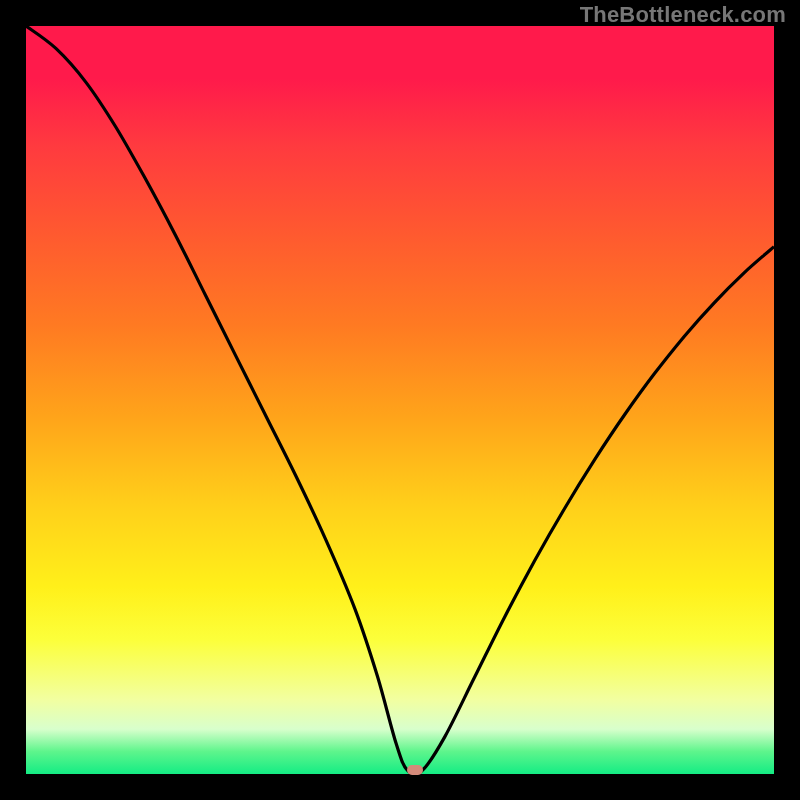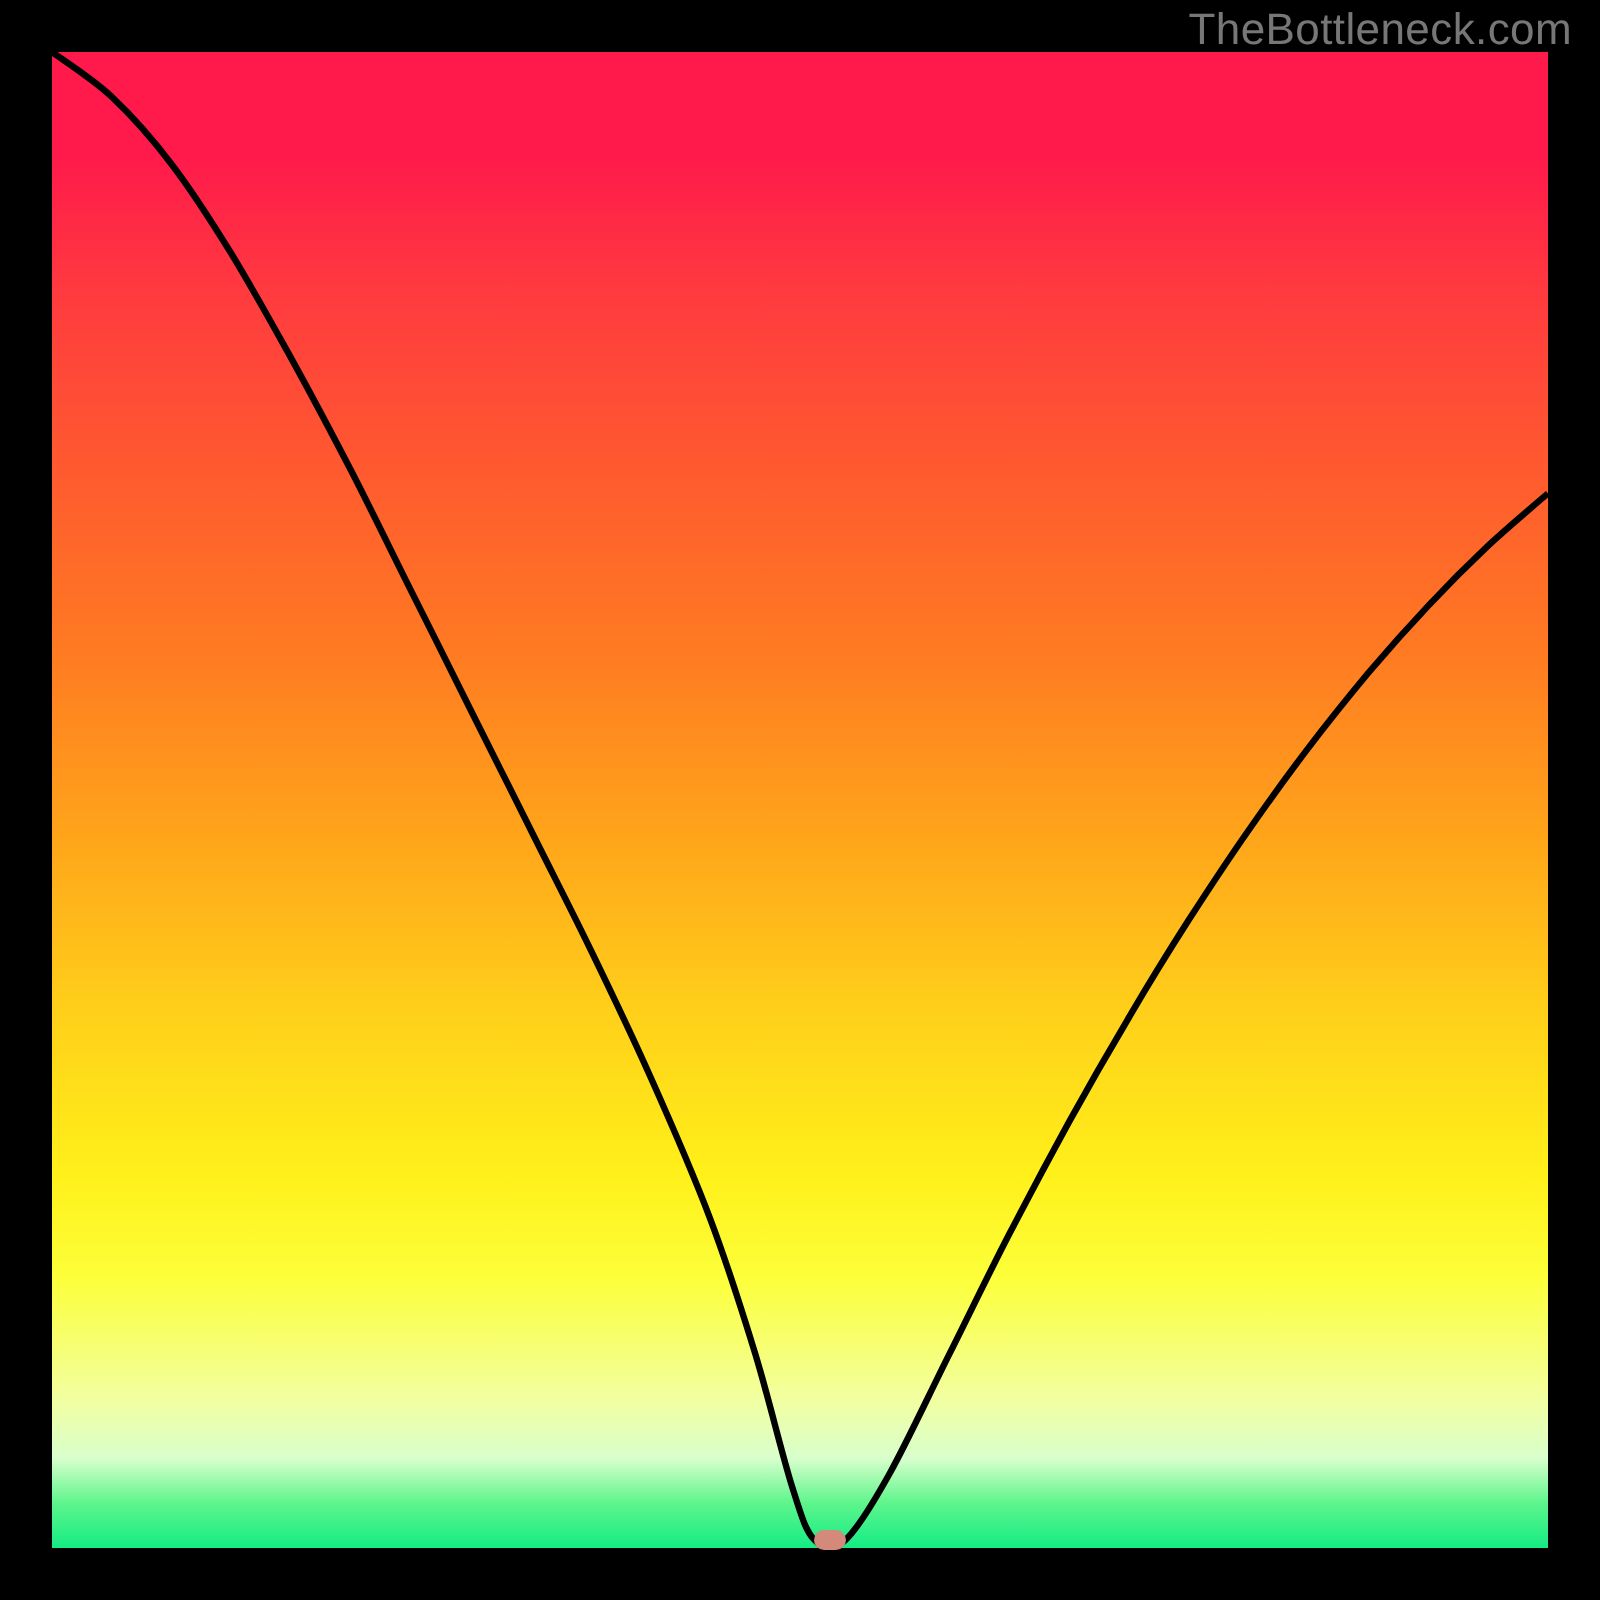--- a/index.html
+++ b/index.html
@@ -16,21 +16,21 @@
     width: 800px;
     height: 800px;
     background: #000;
   }
   .attribution {
     position: absolute;
     top: 2px;
     right: 14px;
     color: #777;
     font-size: 22px;
-    font-weight: 400;
+    font-weight: 700;
     letter-spacing: 0.2px;
     z-index: 5;
     user-select: none;
   }
   .plot {
     position: absolute;
     left: 26px;
     top: 26px;
     width: 748px;
     height: 748px;

